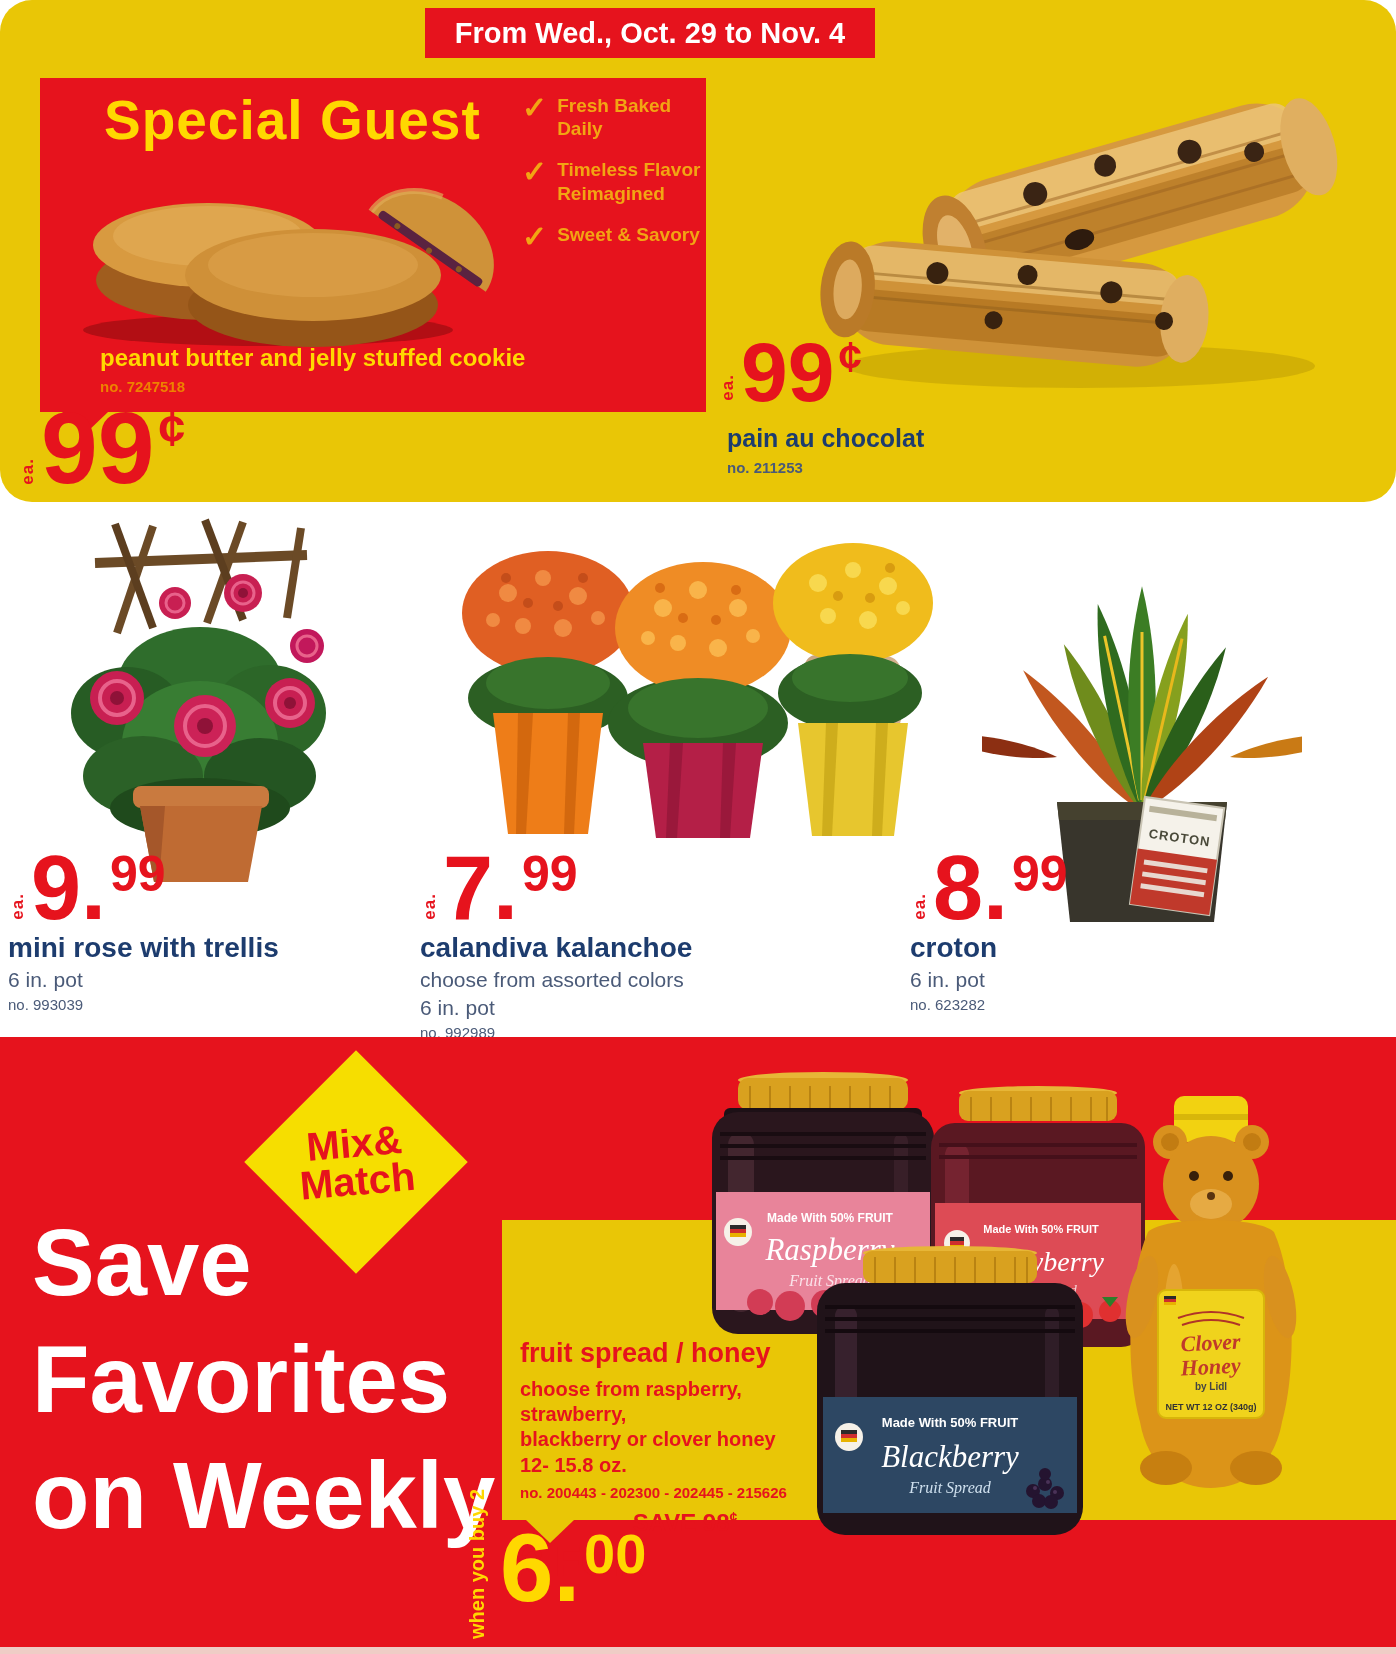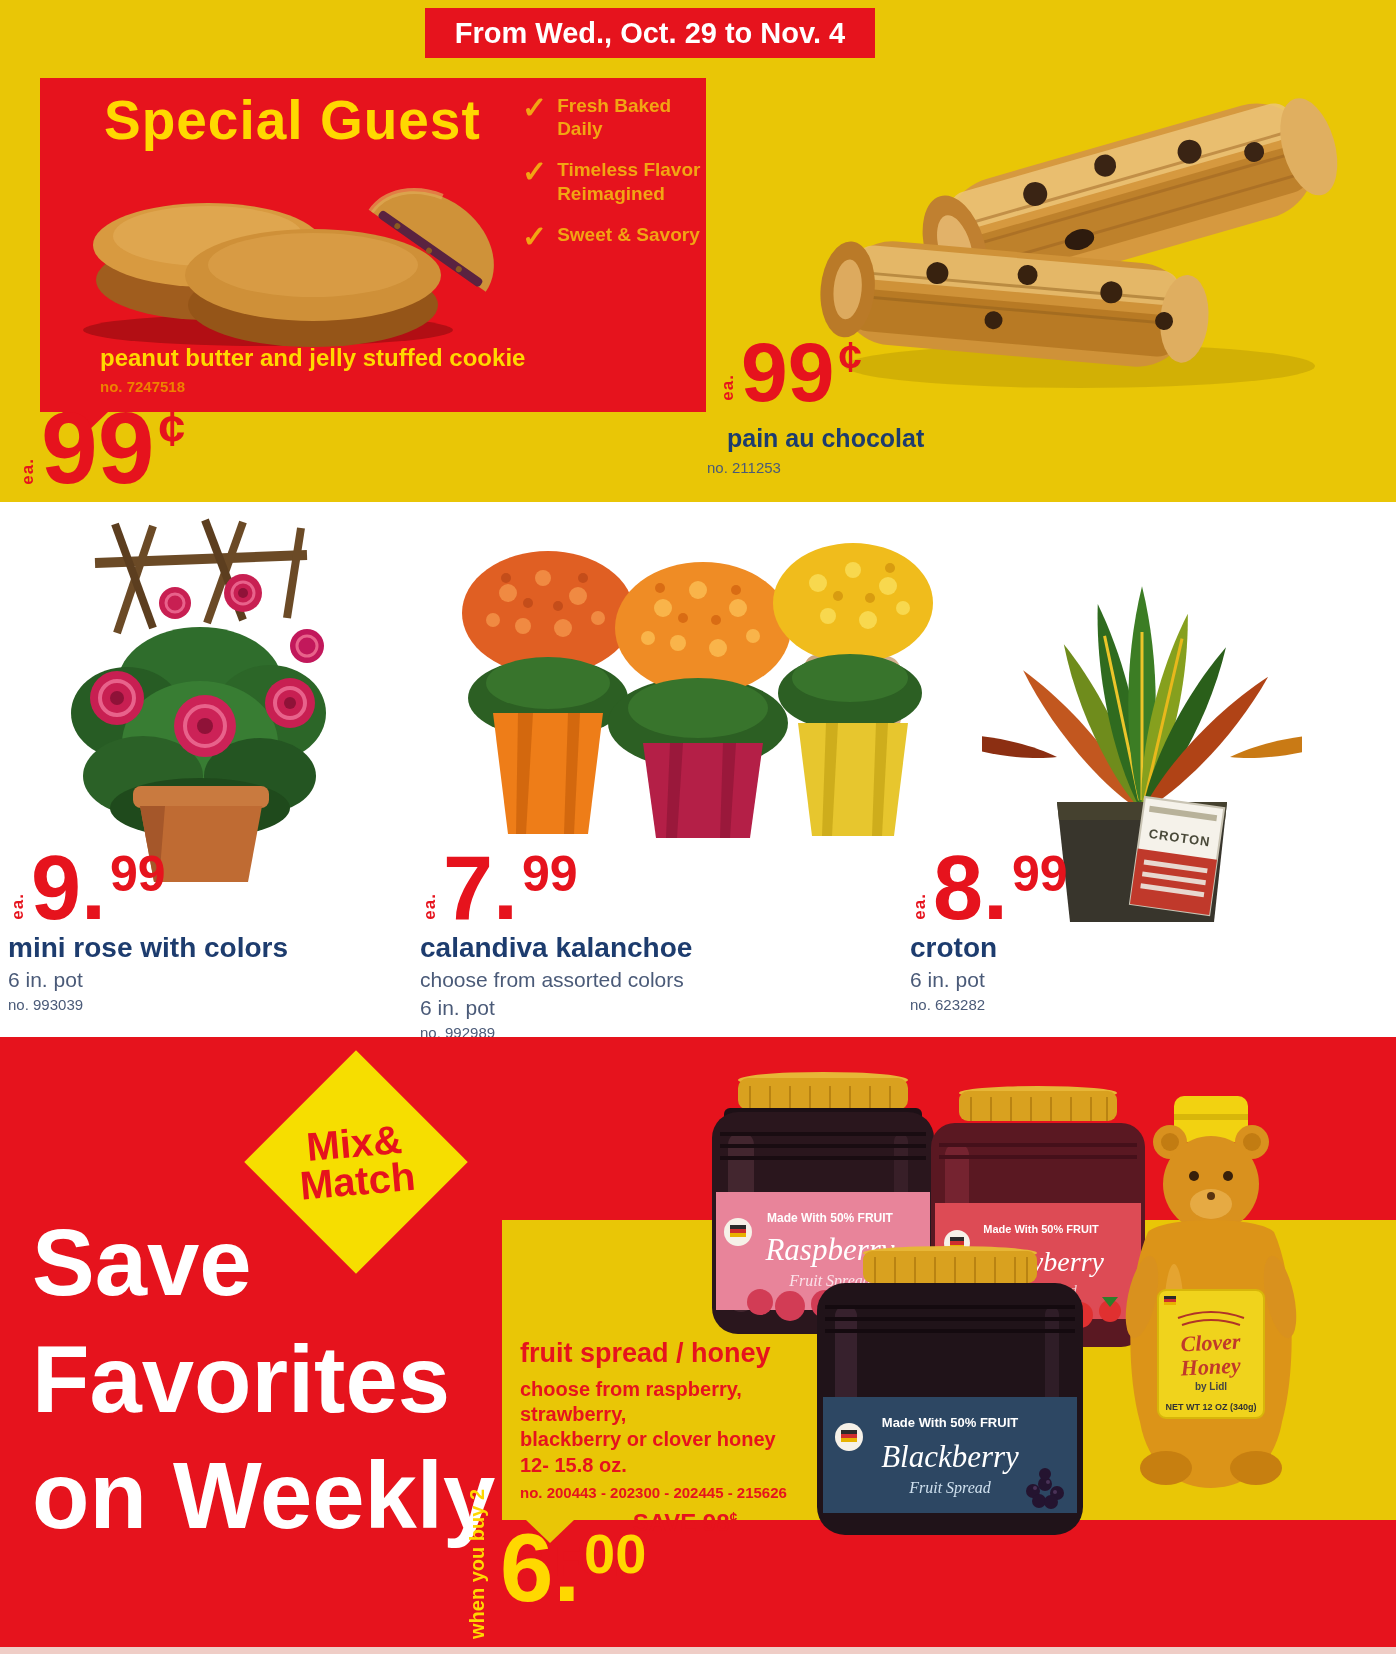--- a/index.html
+++ b/index.html
@@ -11,21 +11,21 @@
     --slate:#4a5a78;
     --orange:#ee8200;
     --check:#f2a513;
   }
   *{margin:0;padding:0;box-sizing:border-box;}
   body{background:#ffffff;font-family:"Liberation Sans",sans-serif;}
   .page{position:relative;width:1396px;height:1654px;overflow:hidden;background:#fff;}
   .abs{position:absolute;}
 
   
-  .top{position:absolute;left:0;top:0;width:1396px;height:502px;background:var(--gold);}
+  .top{position:absolute;left:0;top:0;width:1396px;height:502px;background:var(--gold);border-radius:32px;}
   .ribbon{position:absolute;left:425px;top:8px;width:450px;height:50px;background:var(--red);
           display:flex;align-items:center;justify-content:center;}
   .ribbon span{color:#fff;font-weight:bold;font-size:29px;}
   .sg-box{position:absolute;left:40px;top:78px;width:666px;height:334px;background:var(--red);}
   .sg-title{position:absolute;left:64px;top:10px;font-size:55px;font-weight:bold;color:var(--byellow);letter-spacing:1px;}
   .sg-notch{position:absolute;left:22px;top:334px;width:0;height:0;
             border-left:23px solid transparent;border-right:23px solid transparent;border-top:22px solid var(--red);}
   .checks{position:absolute;left:482px;top:16px;width:185px;}
   .check-item{display:flex;gap:10px;margin-bottom:18px;}
   .check-glyph{font-size:30px;line-height:0.9;color:var(--check);font-weight:bold;}
@@ -37,21 +37,21 @@
   .price{position:absolute;display:flex;align-items:flex-start;color:var(--red);font-weight:bold;}
   .price .ea{writing-mode:vertical-rl;transform:rotate(180deg);font-size:17px;align-self:flex-end;
              margin-right:3px;margin-bottom:6px;letter-spacing:1px;}
   .price .num{line-height:0.82;}
   .price .sup{line-height:0.9;margin-left:4px;}
   .price-left .num{font-size:102px;}
   .price-left .sup{font-size:48px;}
   .price-right .num{font-size:84px;}
   .price-right .sup{font-size:42px;}
   .pac-name{position:absolute;left:727px;top:424px;font-size:25px;font-weight:bold;color:var(--navy);}
-  .pac-no{position:absolute;left:707px;top:459px;font-size:15px;color:var(--slate);}
+  .pac-no{position:absolute;left:727px;top:459px;font-size:15px;color:var(--slate);font-weight:bold;}
 
   
   .plants{position:absolute;left:0;top:502px;width:1396px;height:535px;background:#fff;}
   .pinfo{position:absolute;top:350px;}
   .pinfo .price{position:relative;}
   .pinfo .num{font-size:90px;}
   .pinfo .sup{font-size:50px;}
   .p-name{font-size:28px;font-weight:bold;color:var(--navy);margin-top:6px;}
   .p-det{font-size:21px;color:var(--slate);margin-top:4px;}
   .p-no{font-size:15px;color:var(--slate);margin-top:4px;}
@@ -339,21 +339,21 @@
         <rect x="8" y="86" width="64" height="5" fill="#e8d8cf"></rect>
       </g>
     </svg>
 
     <div class="pinfo" style="left:8px;">
       <div class="price">
         <span class="ea">ea.</span>
         <span class="num">9.</span>
         <span class="sup">99</span>
       </div>
-      <div class="p-name">mini rose with colors</div>
+      <div class="p-name">mini rose with trellis</div>
       <div class="p-det">6 in. pot</div>
       <div class="p-no">no. 993039</div>
     </div>
 
     <div class="pinfo" style="left:420px;">
       <div class="price">
         <span class="ea">ea.</span>
         <span class="num">7.</span>
         <span class="sup">99</span>
       </div>

